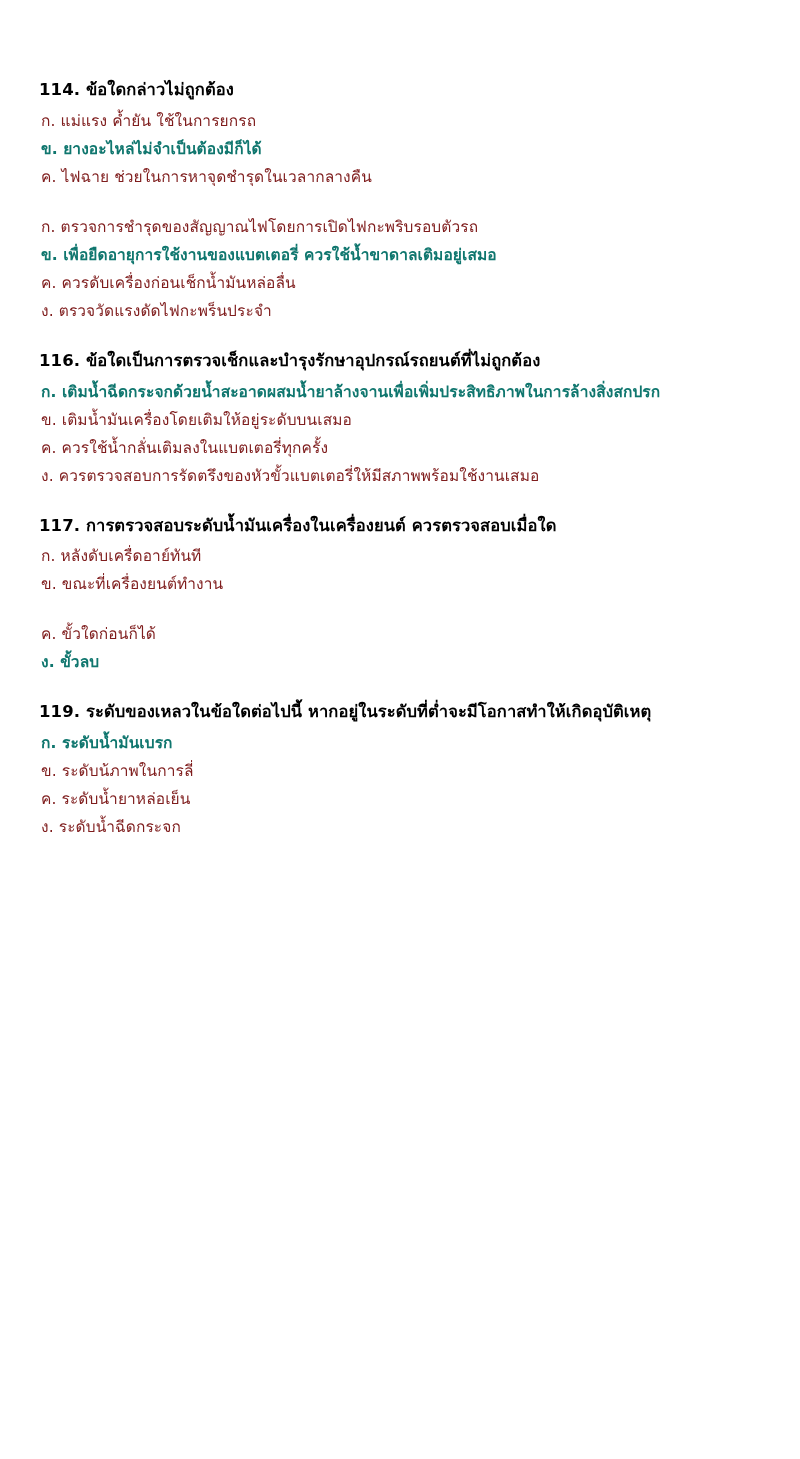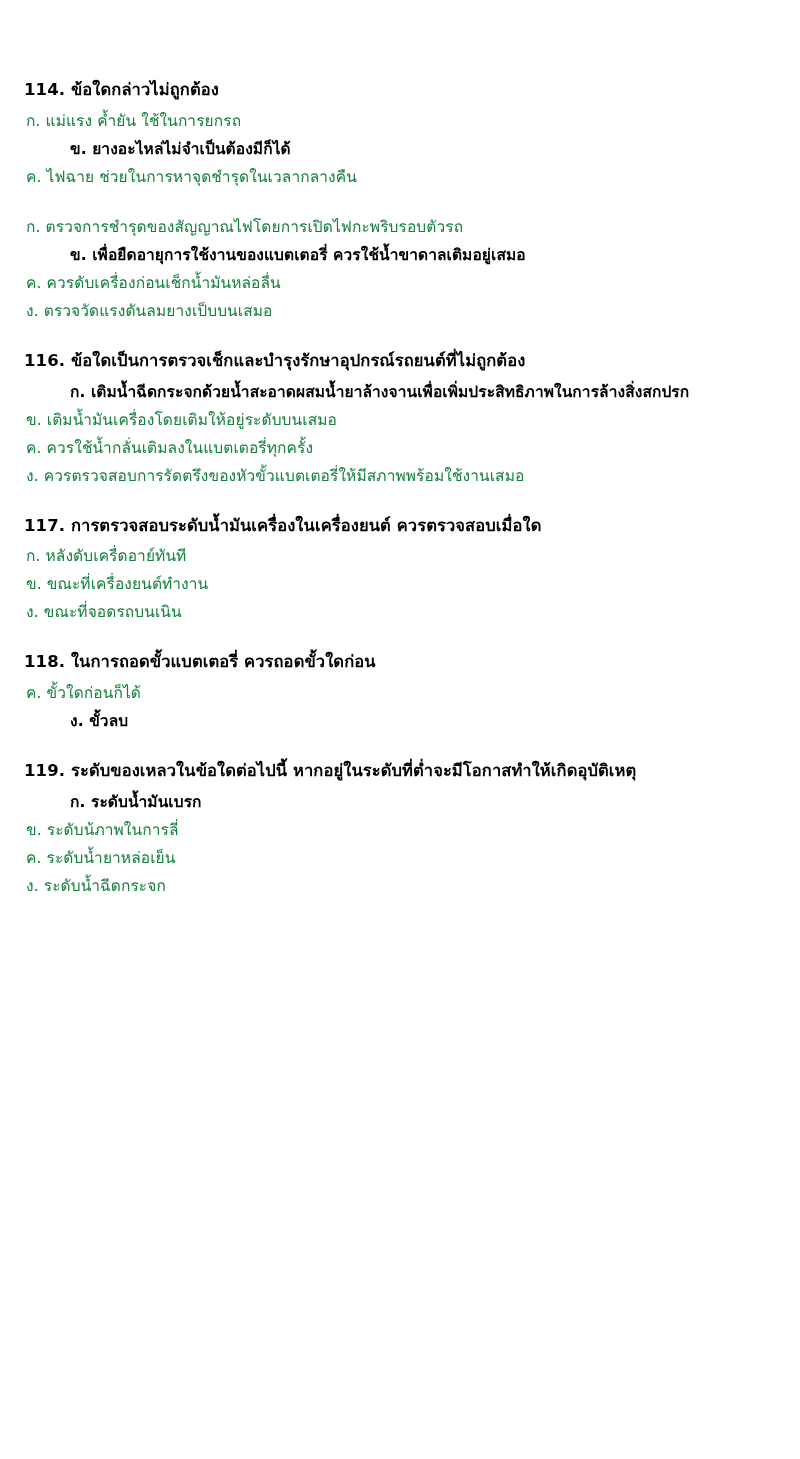--- a/index.html
+++ b/index.html
@@ -10,84 +10,81 @@
   body {
     width: 800px;
     min-height: 1459px;
     font-family: "DejaVu Sans", "Liberation Sans", sans-serif;
     color: #000000;
   }
   .page {
     width: 800px;
     min-height: 1459px;
     box-sizing: border-box;
-    padding: 78px 24px 20px 24px;
+    padding: 78px 24px 20px 39px;
     background: #ffffff;
   }
   .qblock {
     margin-bottom: 26px;
   }
   .qtitle {
     font-size: 16.5px;
     font-weight: bold;
     line-height: 1.5;
     color: #000000;
     margin: 0 0 6px 0;
     letter-spacing: 0.1px;
   }
   .choice {
     font-size: 15.5px;
     line-height: 1.55;
-    color: #15803d;
+    color: #7f1d1d;
     margin: 0 0 4px 0;
     padding-left: 2px;
     letter-spacing: 0.1px;
   }
   .choice.answer {
-    color: #000000;
+    color: #0f766e;
     font-weight: bold;
-    margin-left: 44px;
   }
 </style>
 </head>
 <body>
 
 <div class="page">
 
   <div class="qblock">
     <p class="qtitle">114. ข้อใดกล่าวไม่ถูกต้อง</p>
     <p class="choice">ก. แม่แรง ค้ำยัน ใช้ในการยกรถ</p>
     <p class="choice answer">ข. ยางอะไหล่ไม่จำเป็นต้องมีก็ได้</p>
     <p class="choice">ค. ไฟฉาย ช่วยในการหาจุดชำรุดในเวลากลางคืน</p>
   </div>
 
   <div class="qblock">
     <p class="choice">ก. ตรวจการชำรุดของสัญญาณไฟโดยการเปิดไฟกะพริบรอบตัวรถ</p>
     <p class="choice answer">ข. เพื่อยืดอายุการใช้งานของแบตเตอรี่ ควรใช้น้ำขาดาลเติมอยู่เสมอ</p>
     <p class="choice">ค. ควรดับเครื่องก่อนเช็กน้ำมันหล่อลื่น</p>
-    <p class="choice">ง. ตรวจวัดแรงดันลมยางเป็บบนเสมอ</p>
+    <p class="choice">ง. ตรวจวัดแรงดัดไฟกะพร็นประจำ</p>
   </div>
 
   <div class="qblock">
     <p class="qtitle">116. ข้อใดเป็นการตรวจเช็กและบำรุงรักษาอุปกรณ์รถยนต์ที่ไม่ถูกต้อง</p>
     <p class="choice answer">ก. เติมน้ำฉีดกระจกด้วยน้ำสะอาดผสมน้ำยาล้างจานเพื่อเพิ่มประสิทธิภาพในการล้างสิ่งสกปรก</p>
     <p class="choice">ข. เติมน้ำมันเครื่องโดยเติมให้อยู่ระดับบนเสมอ</p>
     <p class="choice">ค. ควรใช้น้ำกลั่นเติมลงในแบตเตอรี่ทุกครั้ง</p>
     <p class="choice">ง. ควรตรวจสอบการรัดตรึงของหัวขั้วแบตเตอรี่ให้มีสภาพพร้อมใช้งานเสมอ</p>
   </div>
 
   <div class="qblock">
     <p class="qtitle">117. การตรวจสอบระดับน้ำมันเครื่องในเครื่องยนต์ ควรตรวจสอบเมื่อใด</p>
     <p class="choice">ก. หลังดับเครื่ดอาย์ทันที</p>
     <p class="choice">ข. ขณะที่เครื่องยนต์ทำงาน</p>
-    <p class="choice">ง. ขณะที่จอดรถบนเนิน</p>
   </div>
 
   <div class="qblock">
-    <p class="qtitle">118. ในการถอดขั้วแบตเตอรี่ ควรถอดขั้วใดก่อน</p>
     <p class="choice">ค. ขั้วใดก่อนก็ได้</p>
     <p class="choice answer">ง. ขั้วลบ</p>
   </div>
 
   <div class="qblock">
     <p class="qtitle">119. ระดับของเหลวในข้อใดต่อไปนี้ หากอยู่ในระดับที่ต่ำจะมีโอกาสทำให้เกิดอุบัติเหตุ</p>
     <p class="choice answer">ก. ระดับน้ำมันเบรก</p>
     <p class="choice">ข. ระดับน้ภาพในการลี่</p>
     <p class="choice">ค. ระดับน้ำยาหล่อเย็น</p>
     <p class="choice">ง. ระดับน้ำฉีดกระจก</p>

